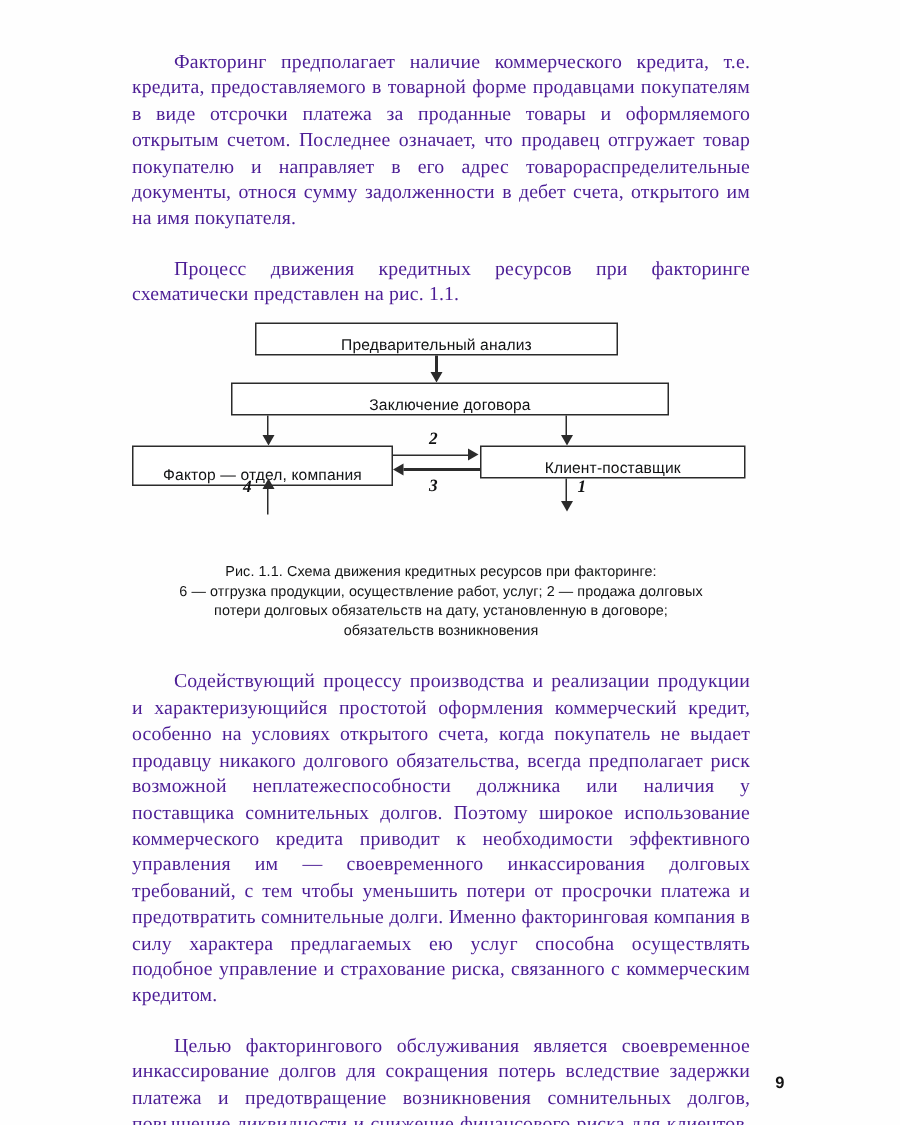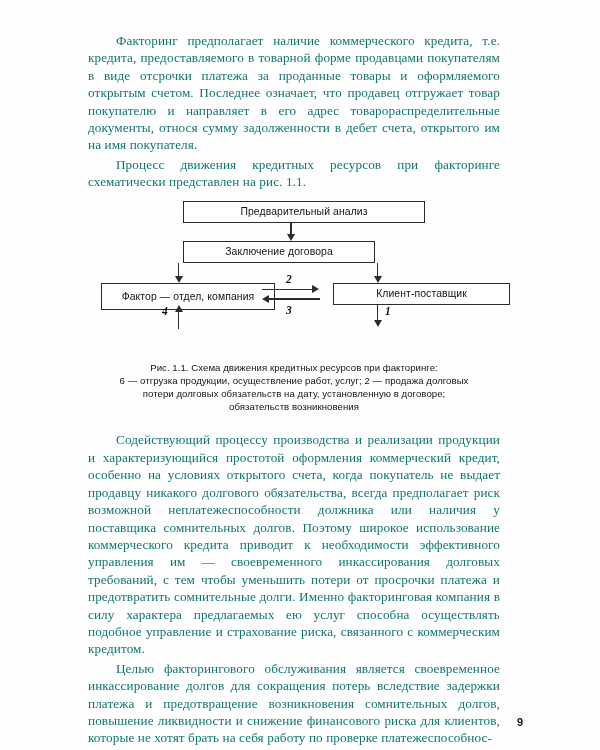--- a/index.html
+++ b/index.html
@@ -29,48 +29,47 @@
     width: 412px;
   }
   p.body-par {
     margin: 0 0 0 0;
     text-align: justify;
     text-indent: 28px;
     font-family: "Liberation Serif", serif;
     font-size: 13.2px;
     line-height: 17.4px;
     letter-spacing: 0.1px;
-    color: #0f766e;
+    color: #4c1d95;
     hyphens: manual;
   }
   p.body-par + p.body-par {
-    margin-top: 2px;
+    margin-top: 16px;
   }
 
   
   .figure {
     position: relative;
     width: 412px;
     height: 148px;
     margin-top: 10px;
   }
   .dbox {
     position: absolute;
     box-sizing: border-box;
     border: 1.4px solid #2b2b2b;
     background: #ffffff;
     font-family: "Liberation Sans", sans-serif;
     font-size: 10.4px;
     color: #111213;
     display: flex;
-    align-items: center;
+    align-items: flex-end;
     justify-content: center;
     letter-spacing: 0.1px;
     white-space: nowrap;
-    margin-left: 13px;
   }
   .dline {
     position: absolute;
     background: #2b2b2b;
   }
   .v-line { width: 1.4px; }
   .h-line { height: 1.4px; }
   .arrow-down, .arrow-up, .arrow-right, .arrow-left {
     position: absolute;
     width: 0; height: 0;
@@ -142,21 +141,21 @@
 
     <div class="figure">
 
       <div class="dbox" style="left:82px; top:0px; width:242px; height:22px;">
         <span>Предварительный анализ</span>
       </div>
 
       <div class="dline v-line" style="left:202.3px; top:22px; height:12px;"></div>
       <div class="arrow-down" style="left:198.8px; top:33px;"></div>
 
-      <div class="dbox" style="left:82px; top:40px; width:192px; height:22px;">
+      <div class="dbox" style="left:66px; top:40px; width:292px; height:22px;">
         <span>Заключение договора</span>
       </div>
 
       <div class="dline v-line" style="left:90px; top:62px; height:14px;"></div>
       <div class="arrow-down" style="left:86.5px; top:75px;"></div>
 
       <div class="dline v-line" style="left:289px; top:62px; height:14px;"></div>
       <div class="arrow-down" style="left:285.5px; top:75px;"></div>
 
       <div class="dbox" style="left:0px; top:82px; width:174px; height:27px;">

